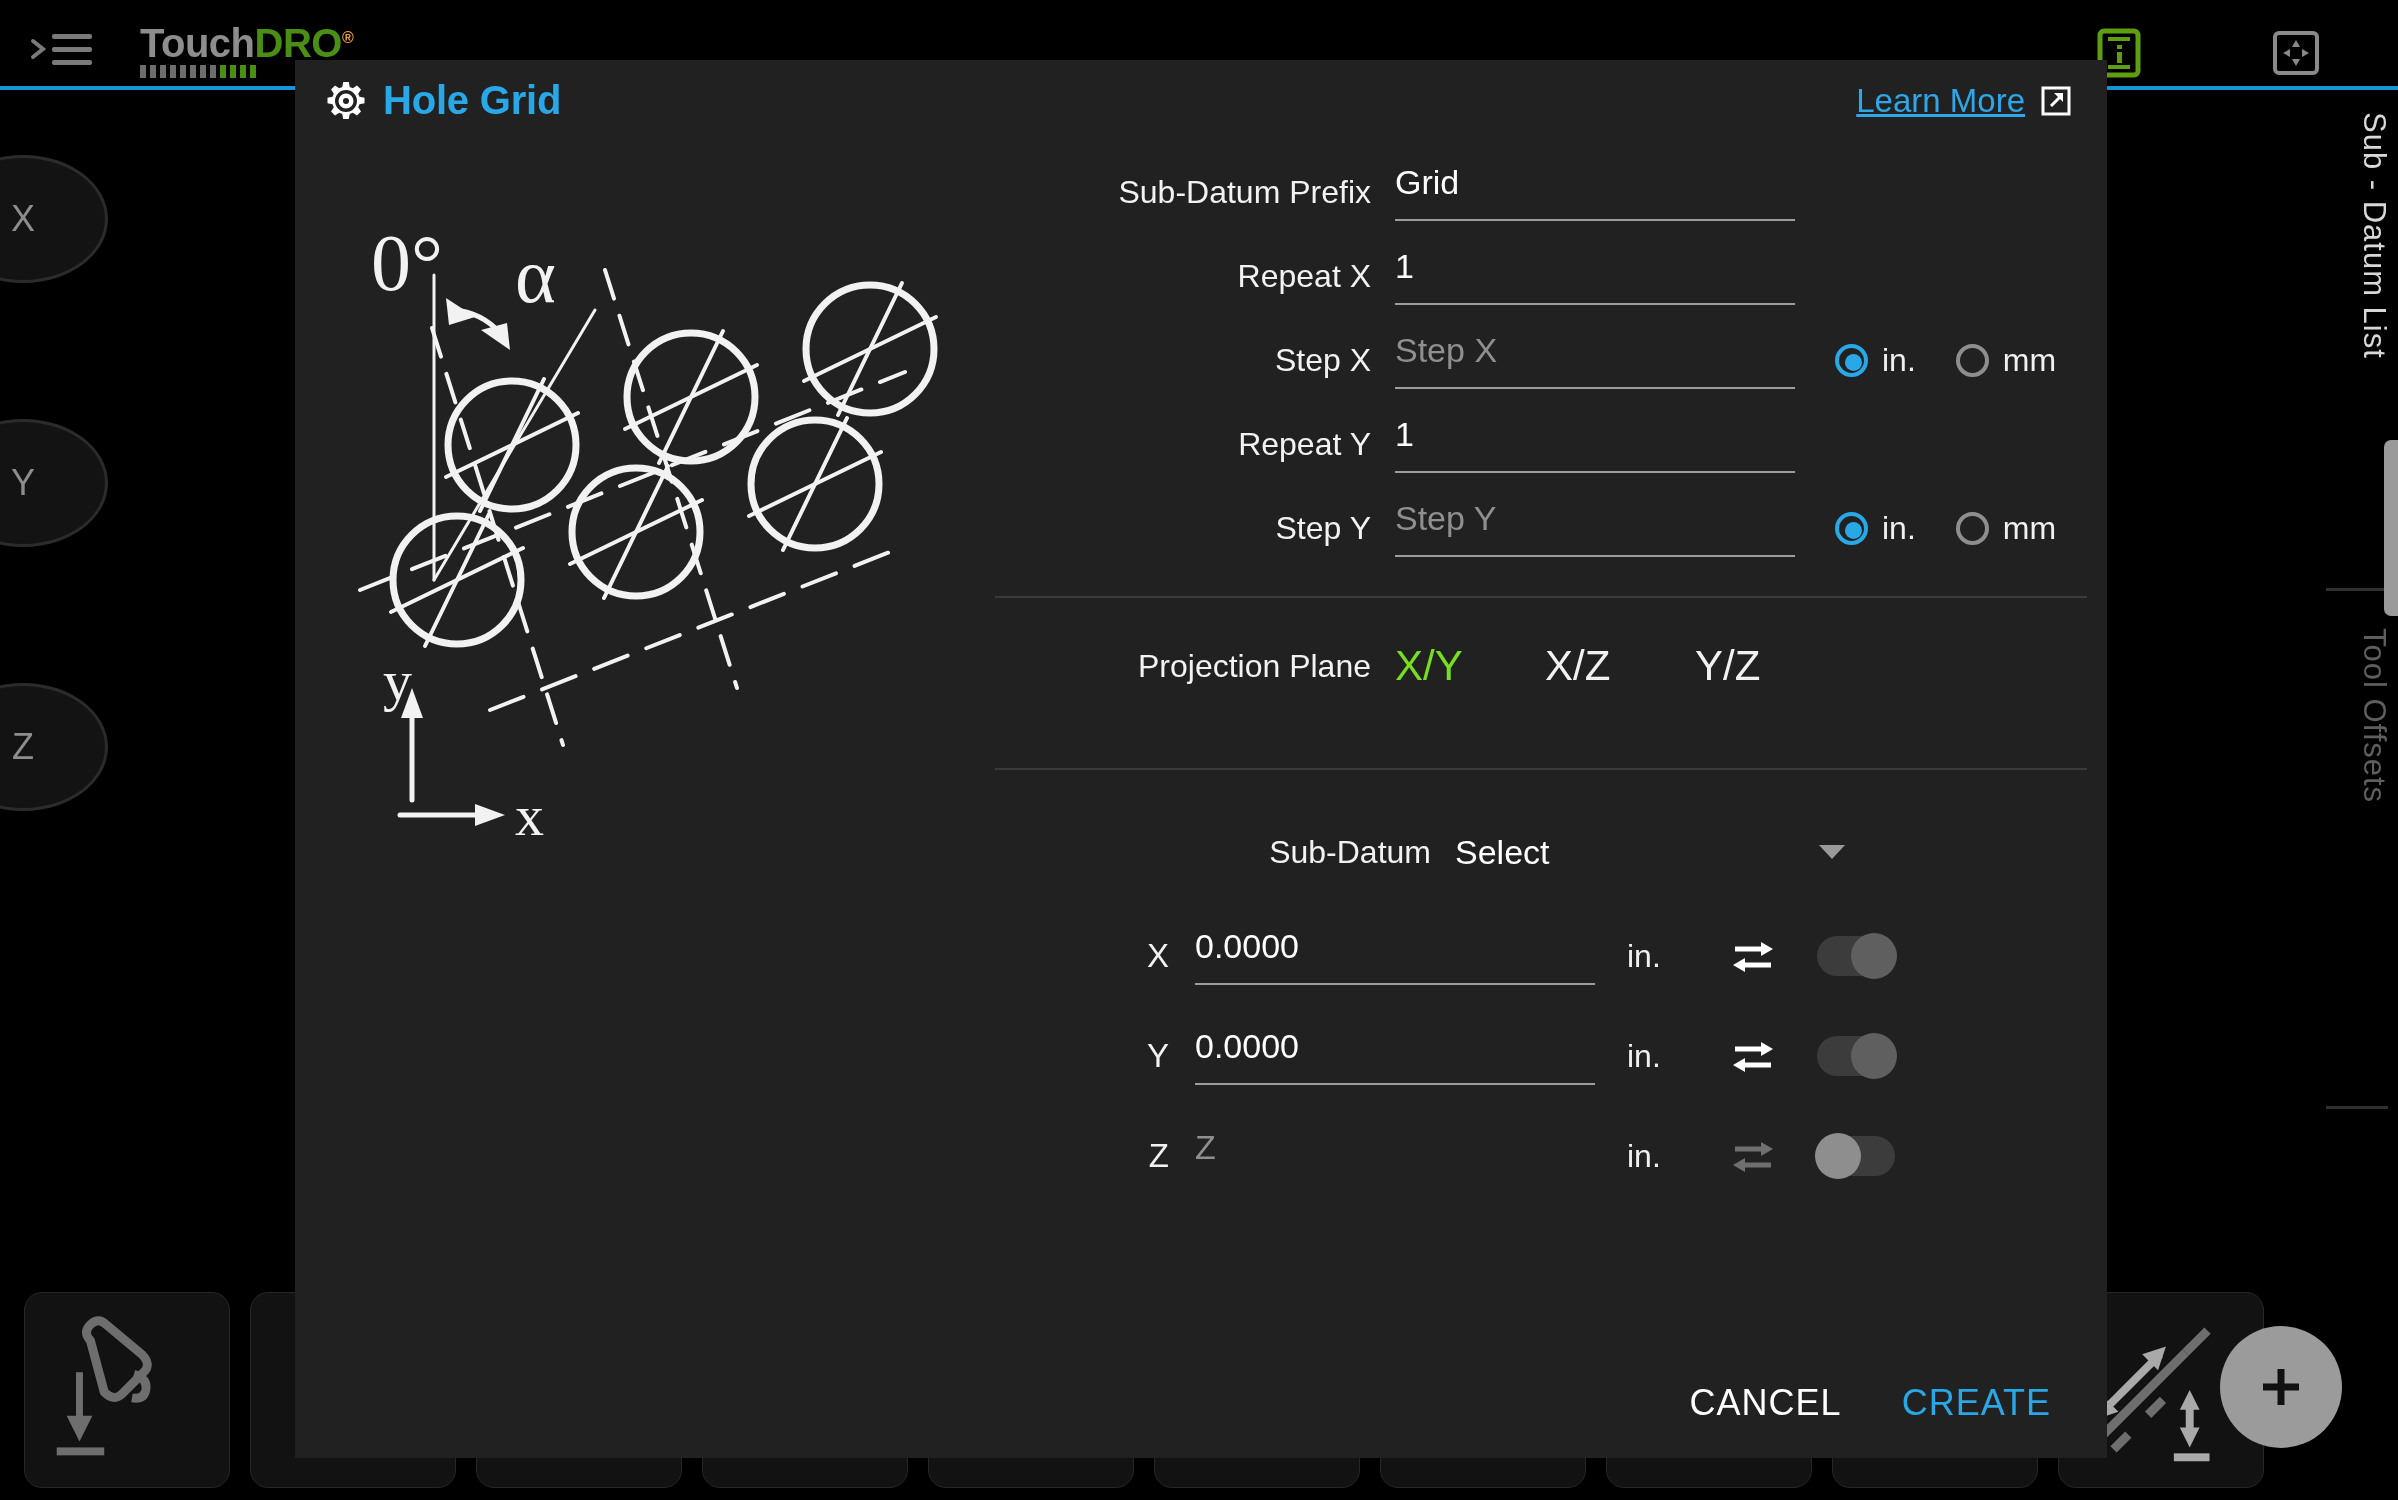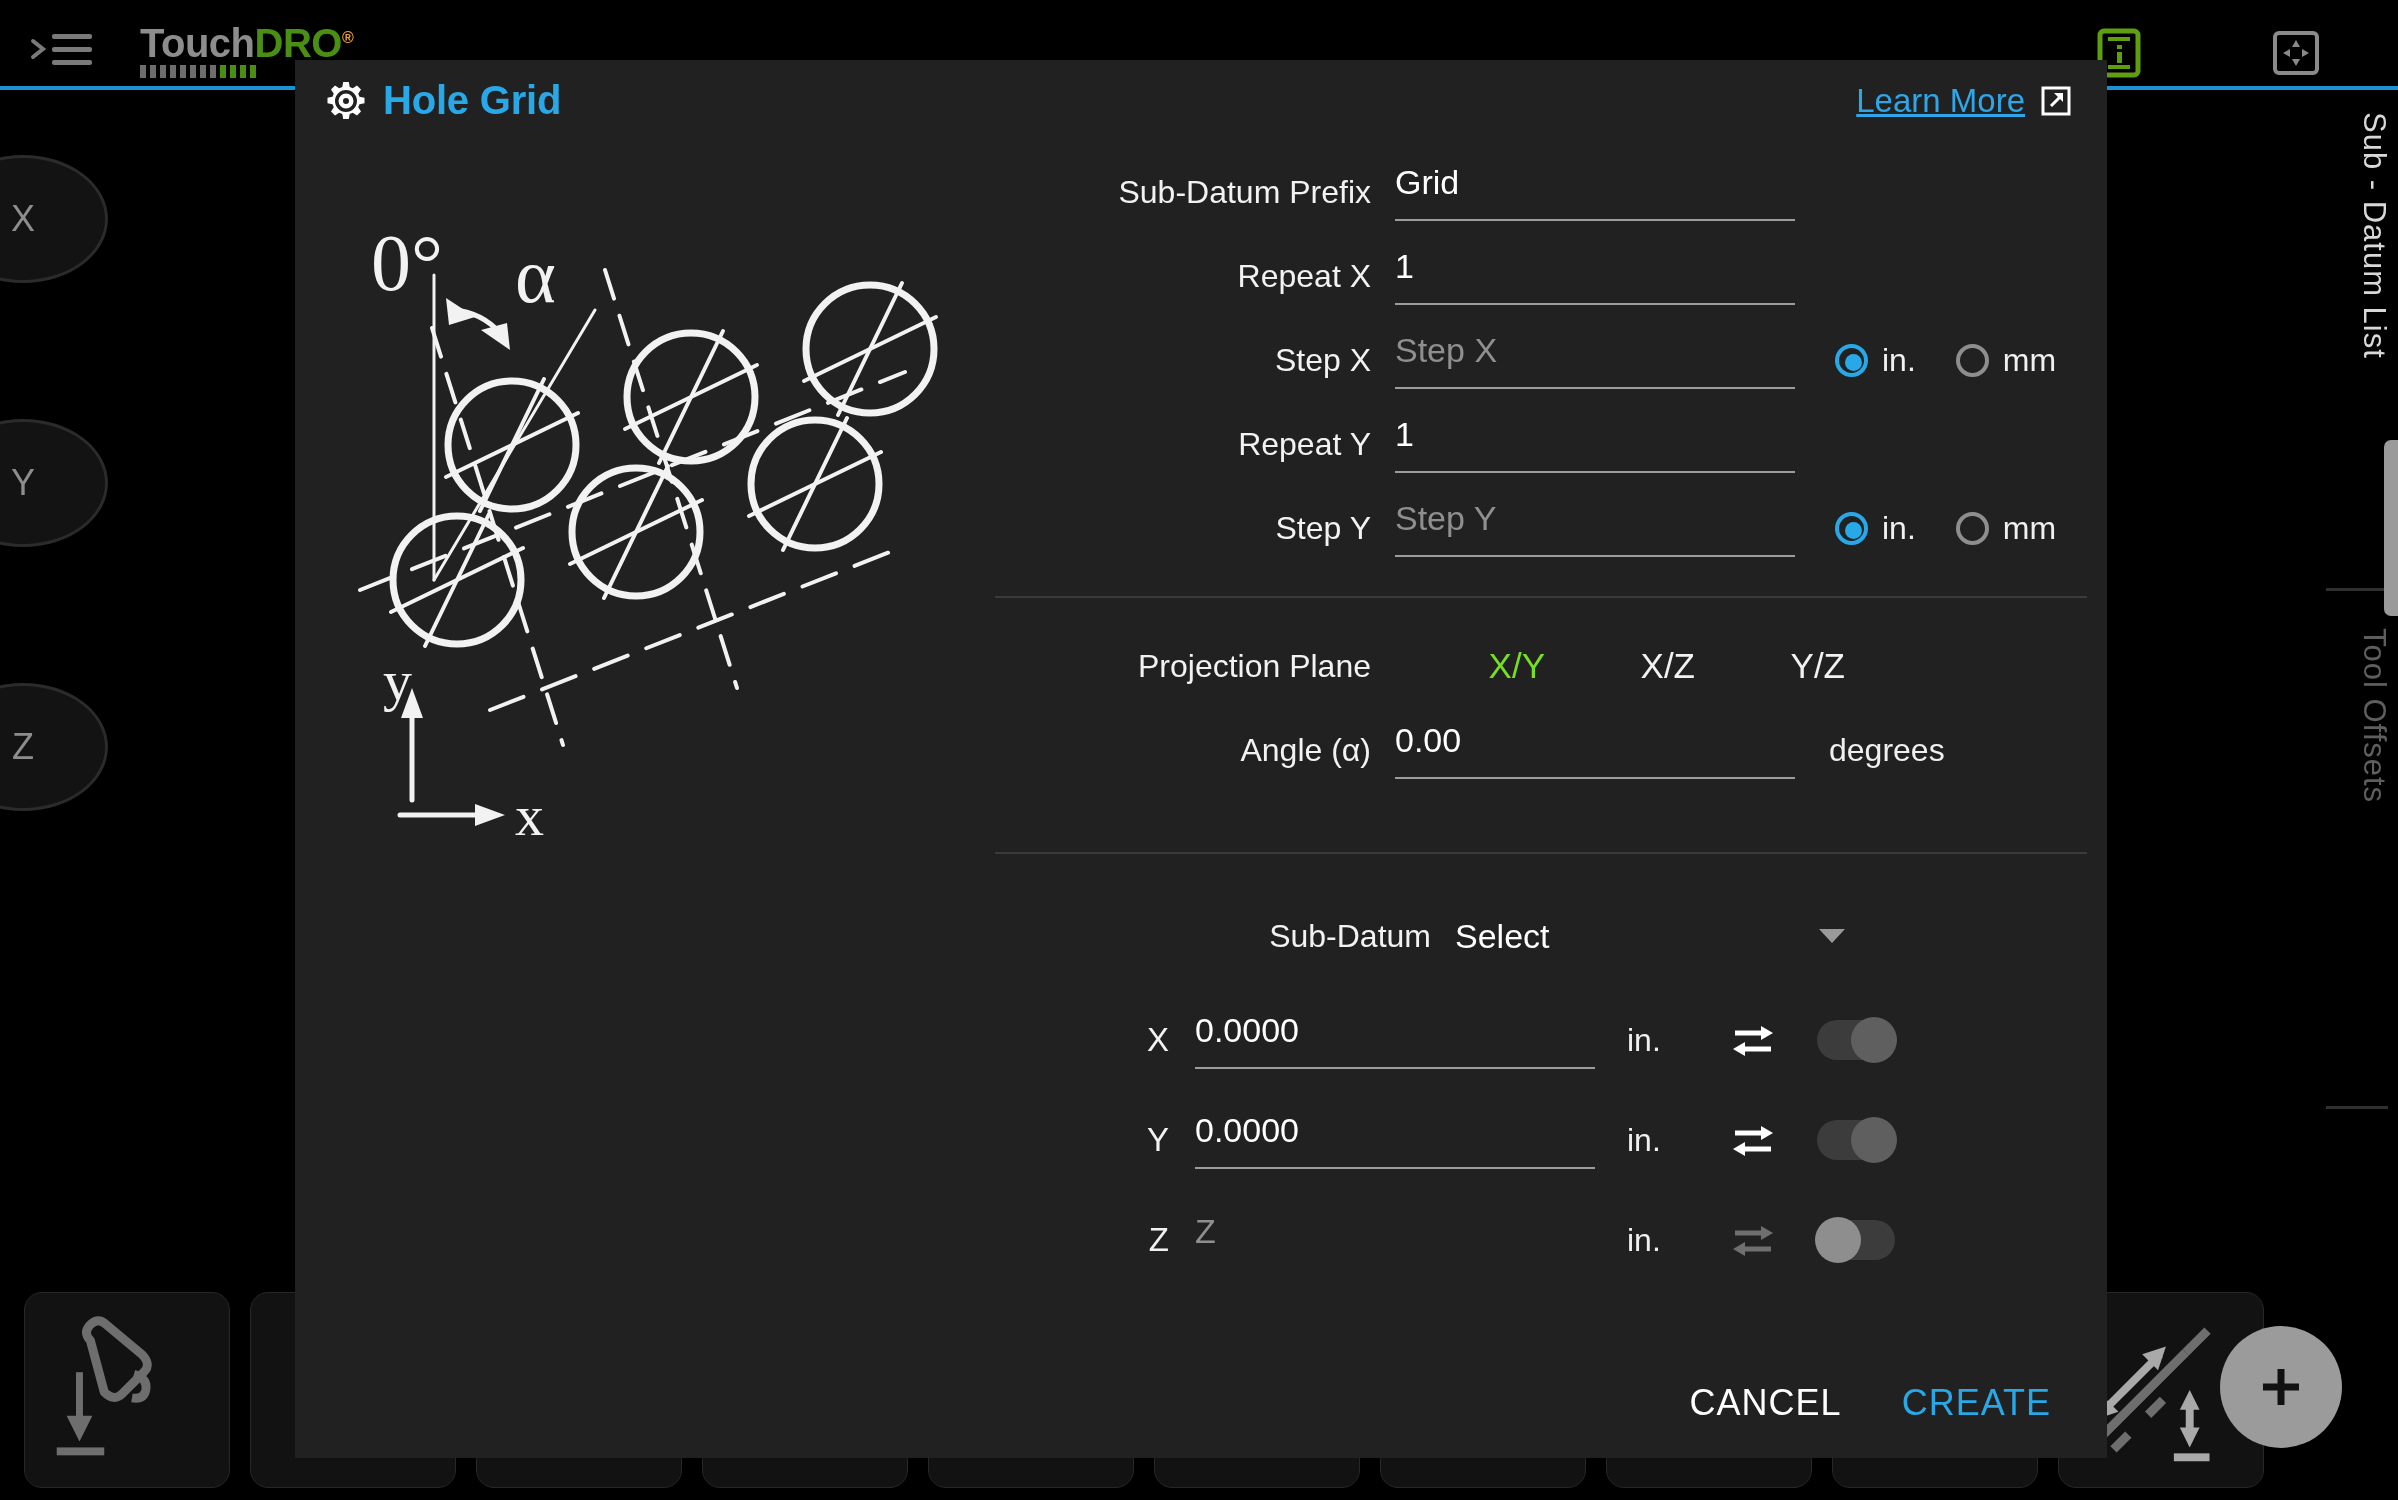--- a/index.html
+++ b/index.html
@@ -81,21 +81,21 @@
   .unitradios { display:flex; align-items:center; gap:14px; margin-left:40px; }
   .radio { width:33px; height:33px; border-radius:50%; border:4px solid #8e8e8e; position:relative; }
   .radio.on { border-color:#29a8e8; }
   .radio.on::after { content:""; position:absolute; left:6px; top:6px; width:17px; height:17px;
                      border-radius:50%; background:#29a8e8; }
   .ulabel { color:#f0f0f0; font-size:32px; }
 
   .divider { height:2px; background:#3a3a3a; width:1092px; margin:26px 0 26px 0; }
 
   .segs { display:flex; align-items:center; }
-  .seg { color:#f2f2f2; font-size:35px; width:150px; text-align:right; }
+  .seg { color:#f2f2f2; font-size:42px; width:150px; text-align:left; }
   .seg.sel { color:#76e020; }
 
   .ddrow { display:flex; align-items:center; height:84px; }
   .ddbox { position:relative; width:390px; display:flex; align-items:center; }
   .ddbox .dv { color:#fff; font-size:34px; }
   .ddarrow { margin-left:auto; width:0;height:0;border-left:13px solid transparent;
              border-right:13px solid transparent;border-top:14px solid #9a9a9a; }
 
   .xyzrow { display:flex; align-items:center; height:100px; }
   .xyzlbl { color:#f2f2f2; font-size:33px; width:200px; text-align:right; padding-right:26px; }
@@ -363,28 +363,20 @@
 
       <div class="row">
         <div class="lbl">Projection Plane</div>
         <div class="segs">
           <div class="seg sel">X/Y</div>
           <div class="seg">X/Z</div>
           <div class="seg">Y/Z</div>
         </div>
       </div>
 
-      <div class="row">
-        <div class="lbl">Angle (α)</div>
-        <div class="fld">
-          <div class="val">0.00</div>
-          <div class="uline"></div>
-        </div>
-        <div class="ulabel" style="margin-left:34px">degrees</div>
-      </div>
 
       <div class="divider" style="margin-top:60px;margin-bottom:40px"></div>
 
 
       <div class="ddrow" style="margin-top:30px">
         <div class="lbl" style="width:460px">Sub-Datum</div>
         <div class="ddbox">
           <div class="dv">Select</div>
           <div class="ddarrow"></div>
         </div>

